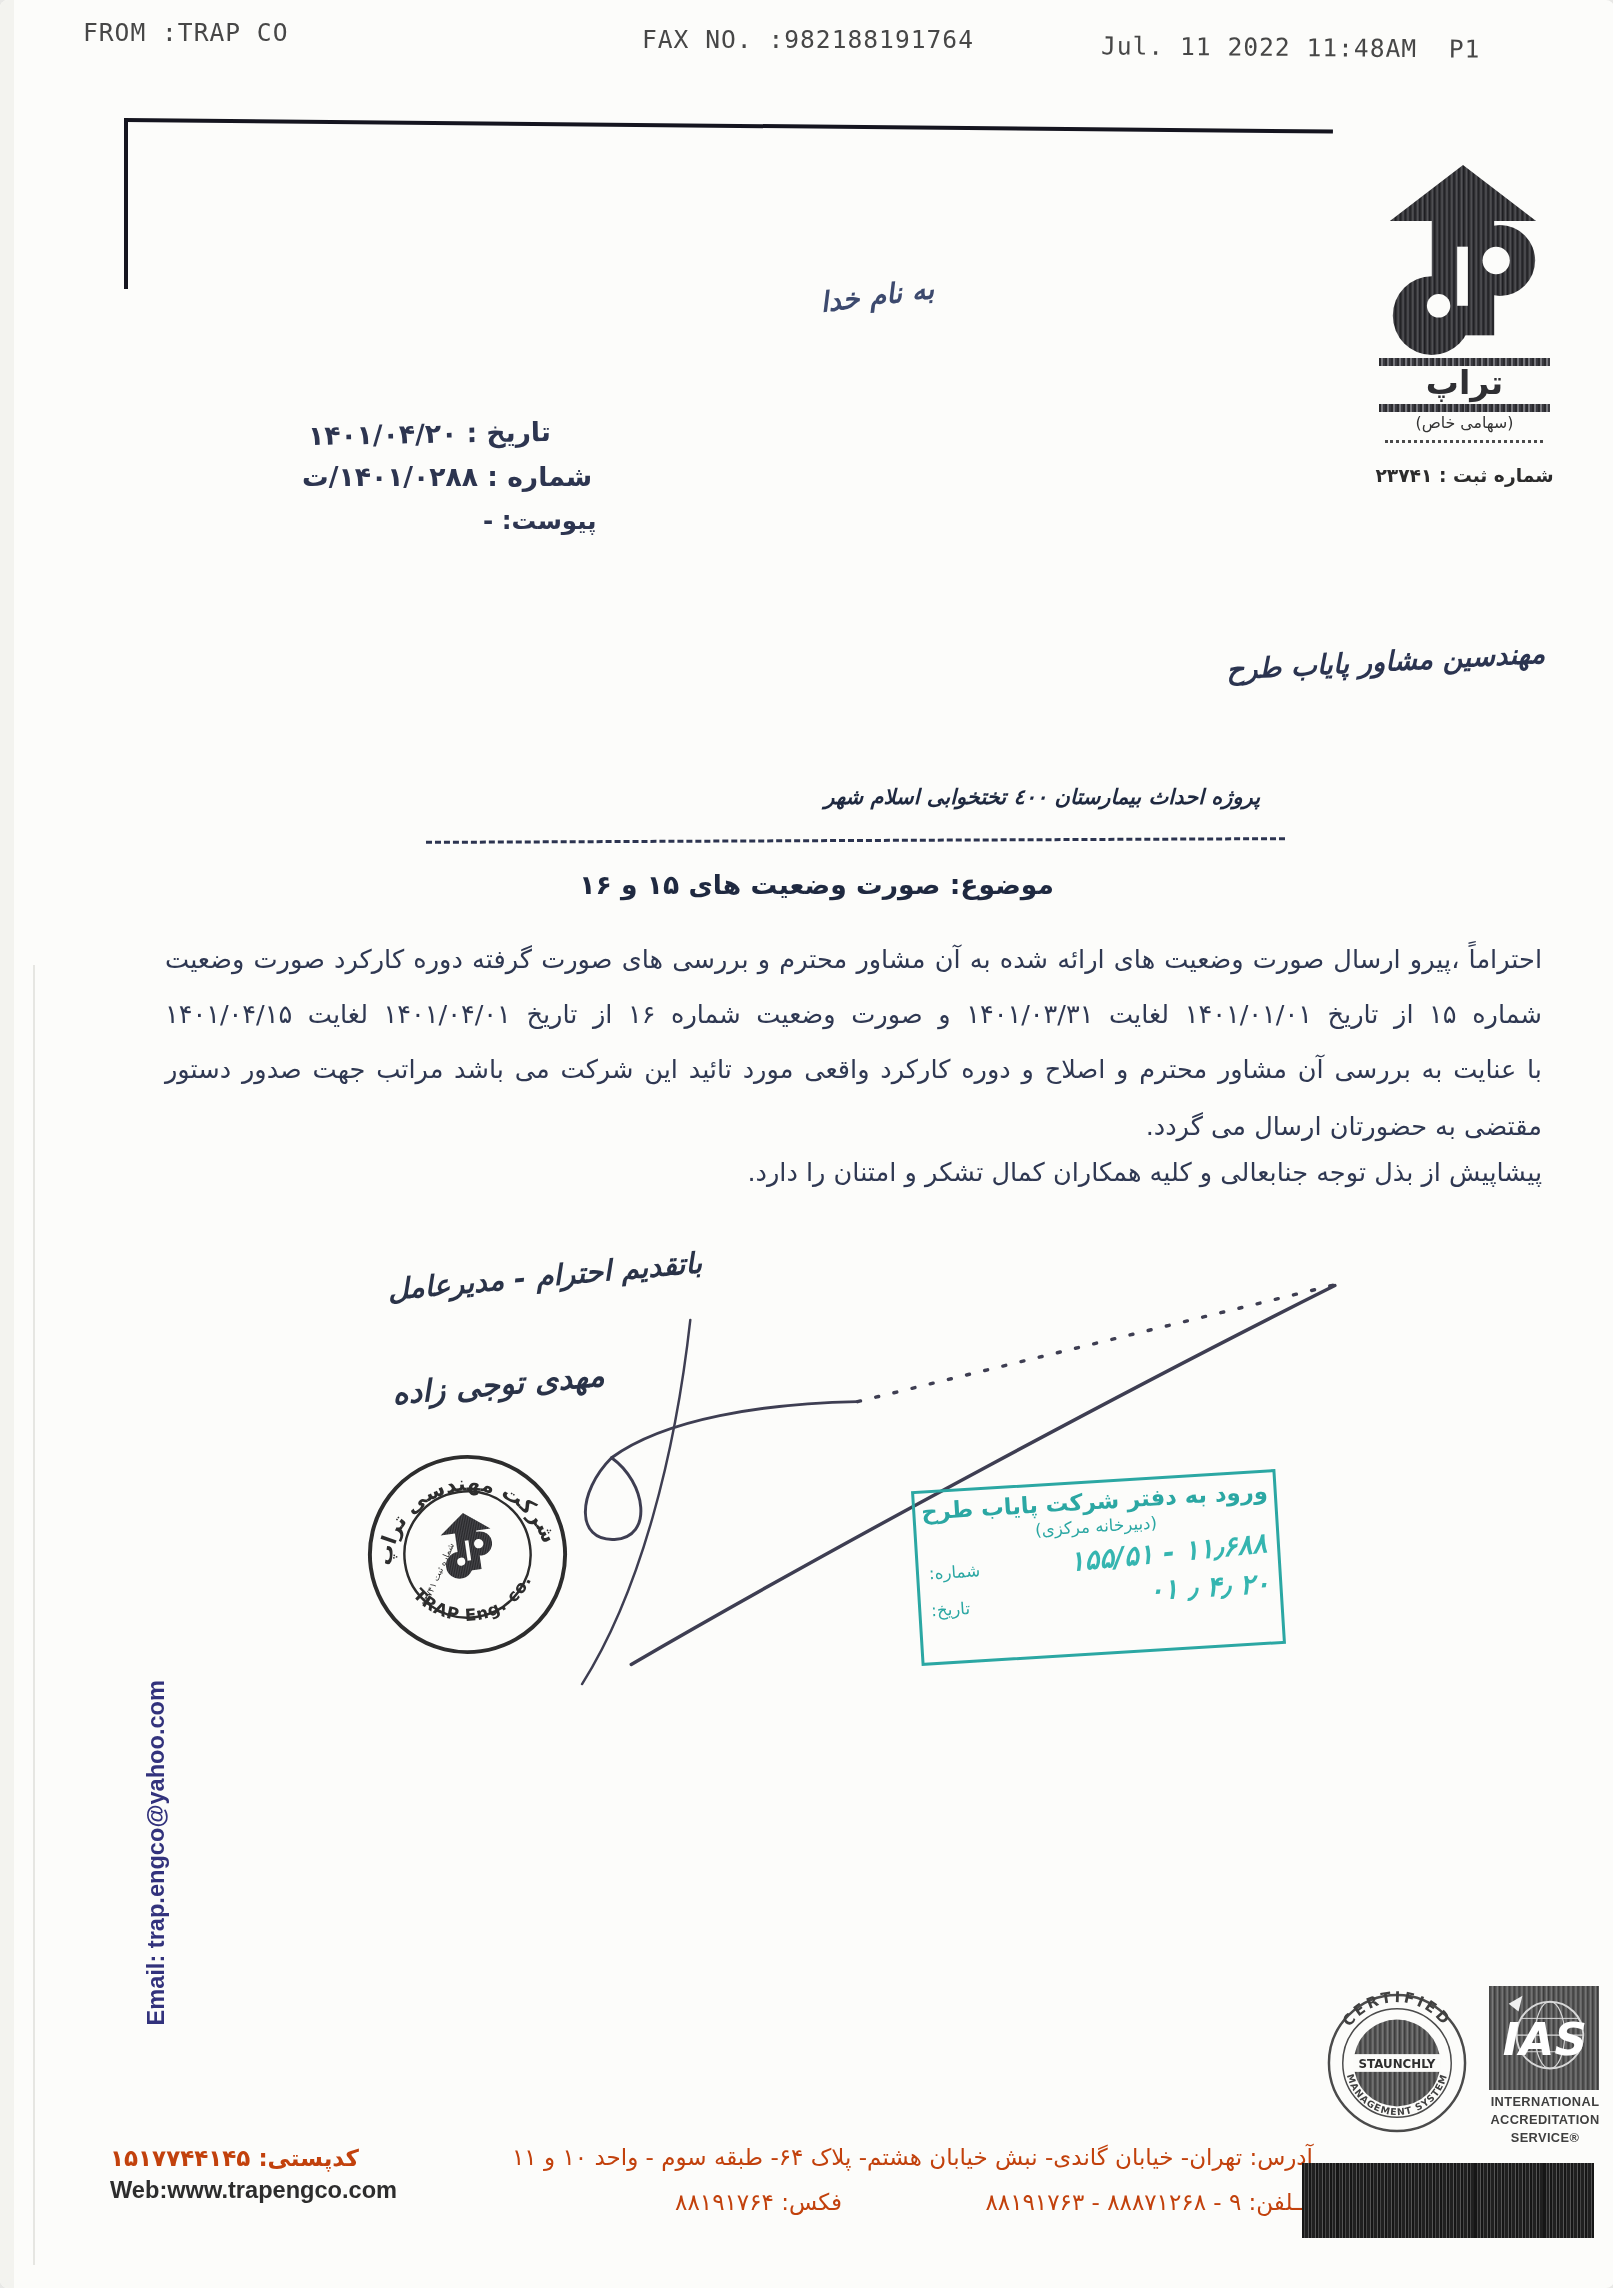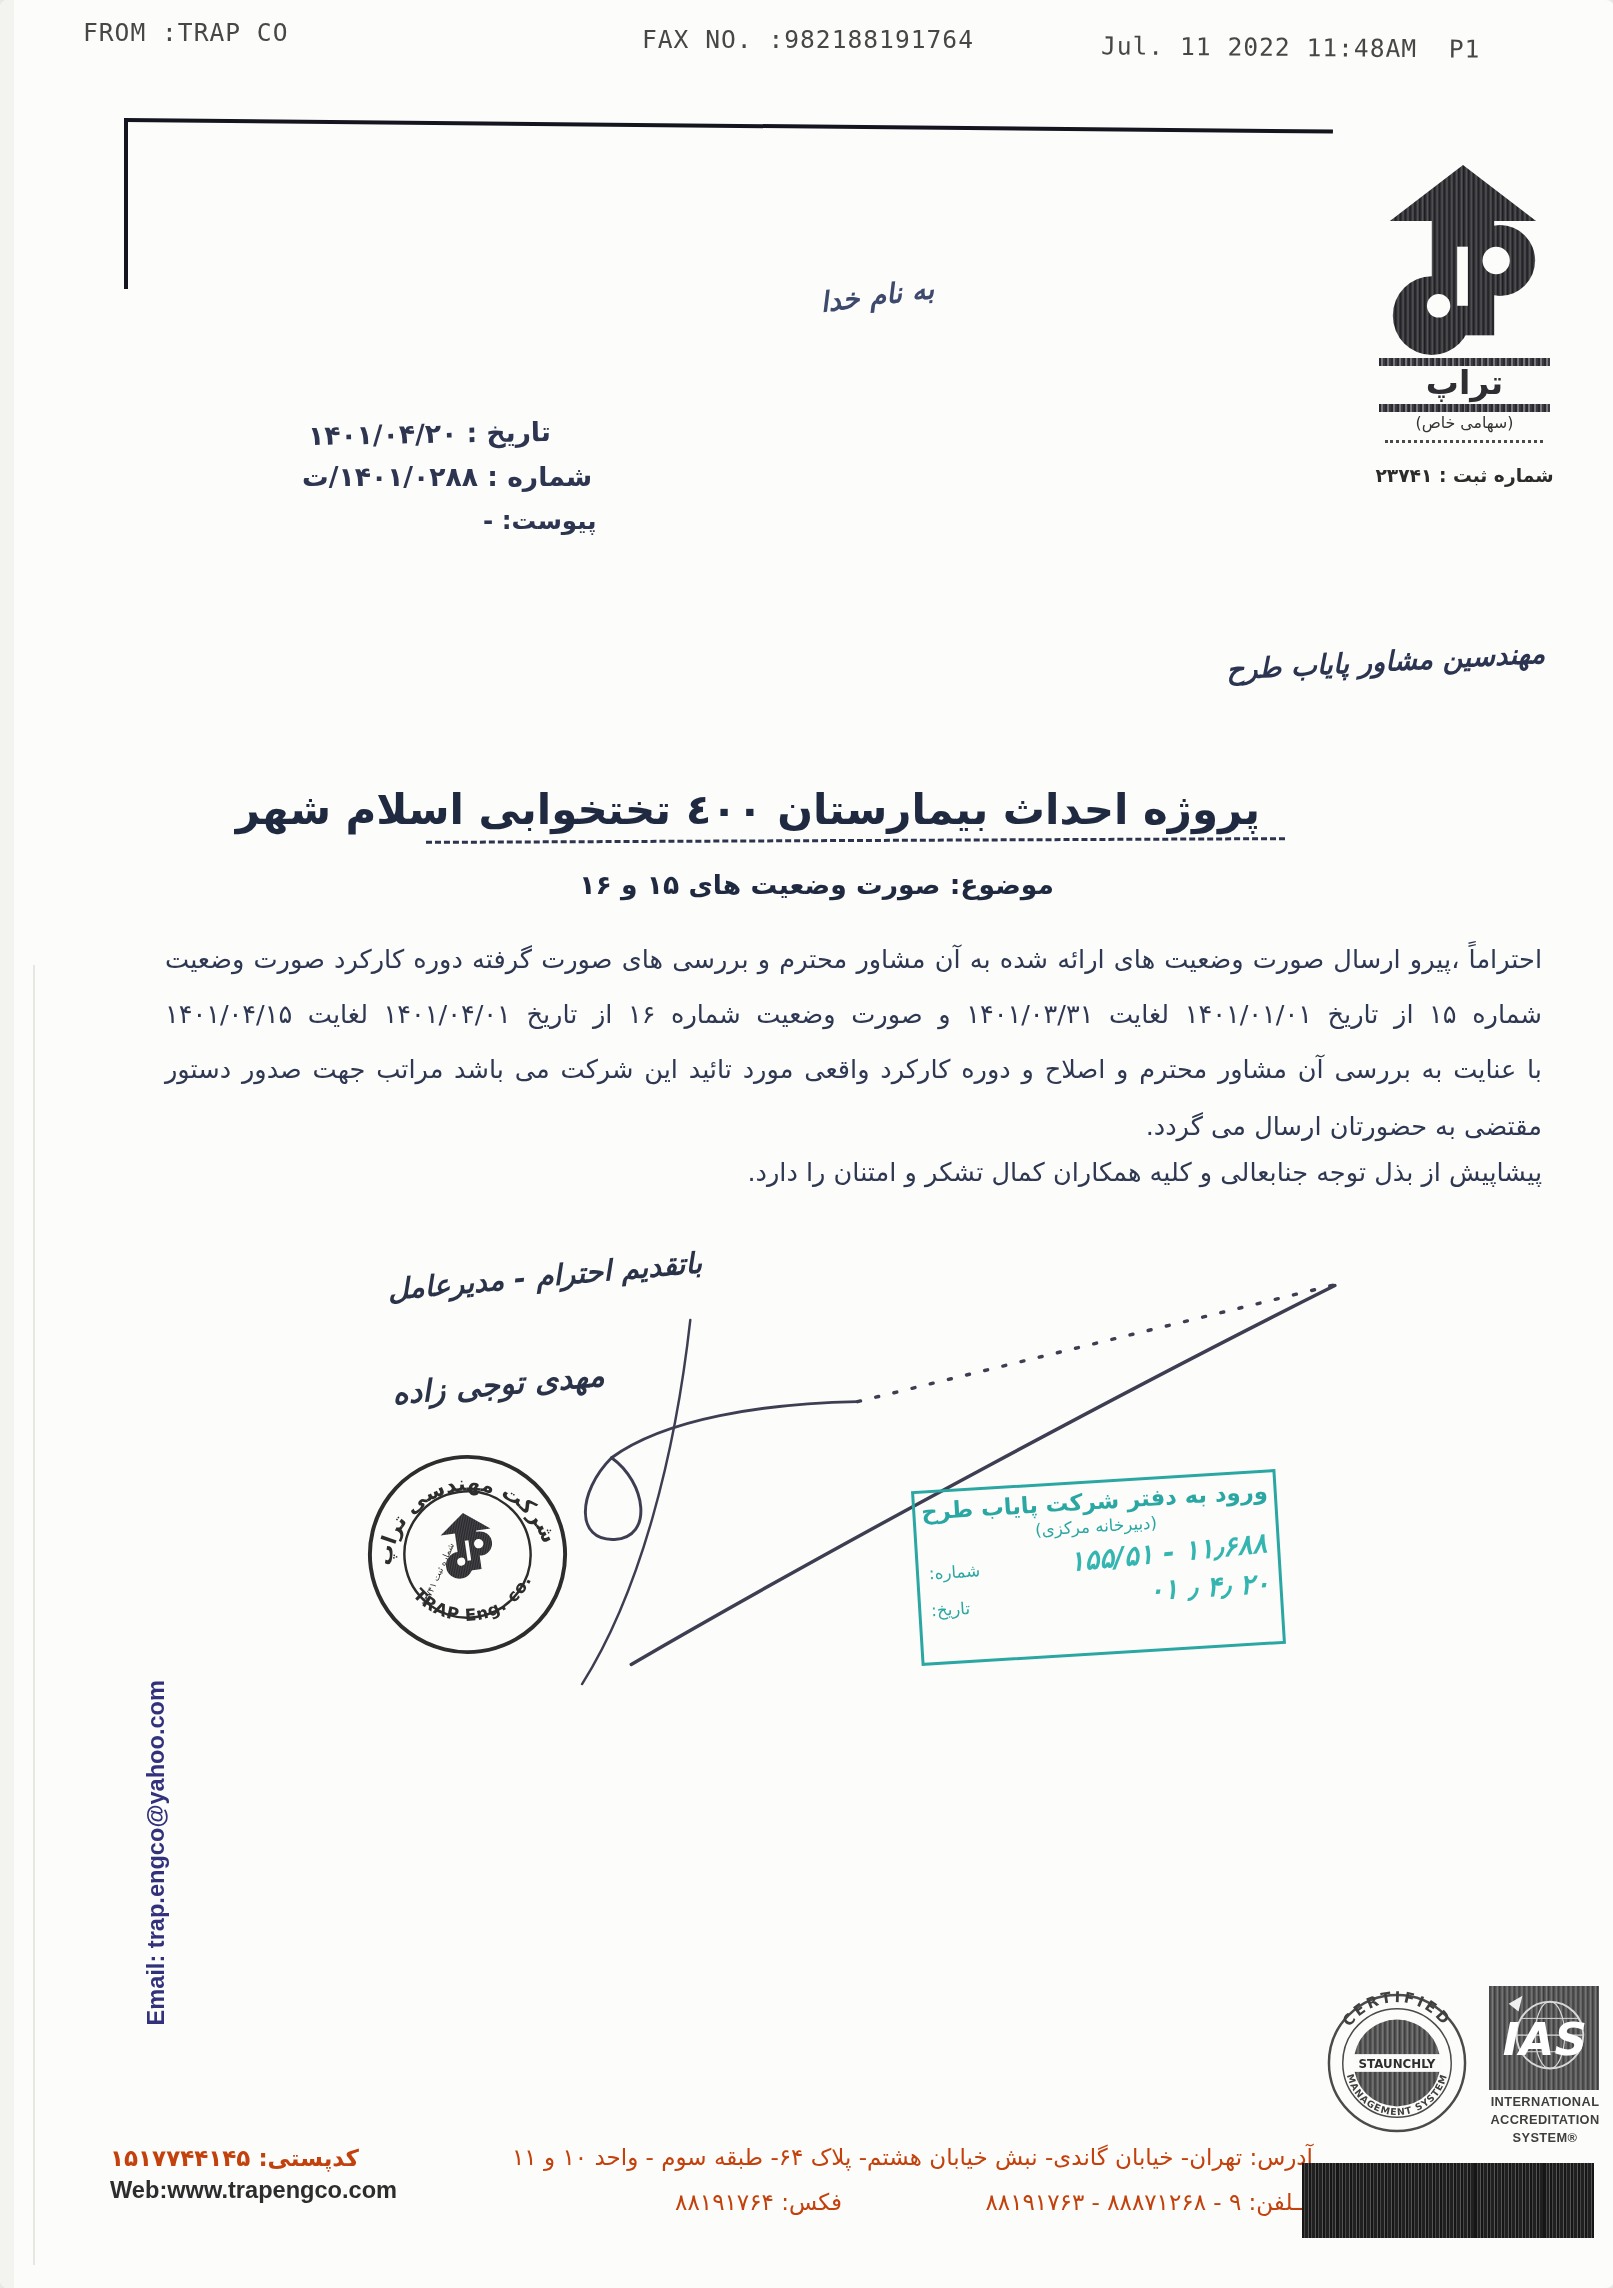--- a/index.html
+++ b/index.html
@@ -73,21 +73,21 @@
   <div class="abs rtl" style="left:1379px;top:413px;width:171px;text-align:center;font-size:15.8px;color:#333;">(سهامی خاص)</div>
   <div class="abs dottedrow" style="left:1385px;top:440px;width:158px;"></div>
   <div class="abs rtl" style="left:1371px;top:446px;width:187px;text-align:center;font-size:18.7px;font-weight:600;color:#2c2c2c;margin-top:19px;">شماره ثبت : ۲۳۷۴۱</div>
 
   <div class="abs rtl" style="left:308px;top:418px;font-size:26.6px;font-weight:600;color:#2d3550;transform:rotate(-1deg);">تاریخ : ۱۴۰۱/۰۴/۲۰</div>
   <div class="abs rtl" style="left:302px;top:461px;font-size:26.6px;font-weight:600;color:#2d3550;">شماره : ۱۴۰۱/۰۲۸۸/ت</div>
   <div class="abs rtl" style="left:483px;top:506px;font-size:24.6px;font-weight:600;color:#2d3550;">پیوست: -</div>
 
   <div class="abs callig" style="right:69px;top:645px;font-size:27.6px;transform:rotate(-3deg);color:#2b3450;">مهندسین مشاور پایاب طرح</div>
 
-  <div class="abs rtl" style="left:561px;top:785px;width:699px;text-align:right;font-size:42px;font-weight:bold;color:#1f2940;white-space:nowrap;">پروژه احداث بیمارستان ٤٠٠ تختخوابی اسلام شهر</div>
+  <div class="abs rtl" style="left:561px;top:785px;width:699px;text-align:right;font-size:21px;font-weight:bold;color:#1f2940;white-space:nowrap;font-style:italic;">پروژه احداث بیمارستان ٤٠٠ تختخوابی اسلام شهر</div>
   <div class="abs" style="left:426px;top:839px;width:859px;border-top:3.9px dashed #2c3450;transform:rotate(-0.25deg);"></div>
   <div class="abs rtl" style="left:591px;top:869px;width:463px;text-align:center;font-size:26.6px;font-weight:bold;color:#1f2940;white-space:nowrap;">موضوع: صورت وضعیت های ۱۵ و ۱۶</div>
 
   <div class="abs bodyline jline" style="top:938px;">احتراماً ،پیرو ارسال صورت وضعیت های ارائه شده به آن مشاور محترم و بررسی های صورت گرفته دوره کارکرد صورت وضعیت</div>
   <div class="abs bodyline jline" style="top:993px;">شماره ۱۵ از تاریخ ۱۴۰۱/۰۱/۰۱ لغایت ۱۴۰۱/۰۳/۳۱ و صورت وضعیت شماره ۱۶ از تاریخ ۱۴۰۱/۰۴/۰۱ لغایت ۱۴۰۱/۰۴/۱۵</div>
   <div class="abs bodyline jline" style="top:1048px;">با عنایت به بررسی آن مشاور محترم و اصلاح و دوره کارکرد واقعی مورد تائید این شرکت می باشد مراتب جهت صدور دستور</div>
   <div class="abs bodyline rline" style="top:1105px;">مقتضی به حضورتان ارسال می گردد.</div>
   <div class="abs bodyline rline" style="top:1151px;">پیشاپیش از بذل توجه جنابعالی و کلیه همکاران کمال تشکر و امتنان را دارد.</div>
 
   <div class="abs callig" style="left:387px;top:1259px;font-size:28.6px;transform:rotate(-5deg);color:#2a3348;">باتقدیم احترام - مدیرعامل</div>
@@ -164,21 +164,21 @@
     <circle cx="62" cy="50" r="34" fill="none" stroke="#d8d8d8" stroke-width="2"></circle>
     <ellipse cx="62" cy="50" rx="15" ry="34" fill="none" stroke="#d8d8d8" stroke-width="1.2"></ellipse>
     <line x1="28" y1="50" x2="96" y2="50" stroke="#d8d8d8" stroke-width="1.2"></line>
     <line x1="32" y1="33" x2="92" y2="33" stroke="#d8d8d8" stroke-width="1"></line>
     <line x1="32" y1="67" x2="92" y2="67" stroke="#d8d8d8" stroke-width="1"></line>
     <path d="M20,18 L34,10 L30,26 Z" fill="#f0f0f0"></path>
     <text x="14" y="70" font-size="46" font-weight="bold" font-style="italic" fill="#ffffff" font-family="Liberation Serif,serif">IAS</text>
   </svg>
   <div class="abs ias-line" style="left:1476px;top:2094px;">INTERNATIONAL</div>
   <div class="abs ias-line" style="left:1476px;top:2112px;">ACCREDITATION</div>
-  <div class="abs ias-line" style="left:1476px;top:2130px;">SYSTEM®</div>
+  <div class="abs ias-line" style="left:1476px;top:2130px;">SERVICE®</div>
 
   <div class="abs footer-fa" style="right:301px;top:2144px;">آدرس: تهران- خیابان گاندی- نبش خیابان هشتم- پلاک ۶۴- طبقه سوم - واحد ۱۰ و ۱۱</div>
   <div class="abs footer-fa" style="right:301px;top:2189px;">تــلفن: ۹ - ۸۸۸۷۱۲۶۸ - ۸۸۱۹۱۷۶۳</div>
   <div class="abs footer-fa" style="right:772px;top:2189px;">فکس: ۸۸۱۹۱۷۶۴</div>
   <div class="abs footer-fa" style="left:110px;top:2145px;font-weight:600;">کدپستی: ۱۵۱۷۷۴۴۱۴۵</div>
   <div class="abs footer-en" style="left:110px;top:2177px;font-size:23.6px;">Web:www.trapengco.com</div>
 
   <div class="abs blackbar" style="left:1302px;top:2163px;width:292px;height:75px;"></div>
 
 </div>

